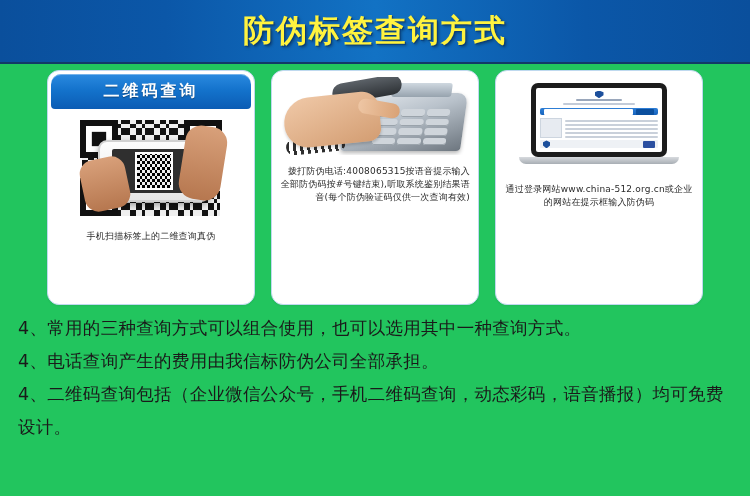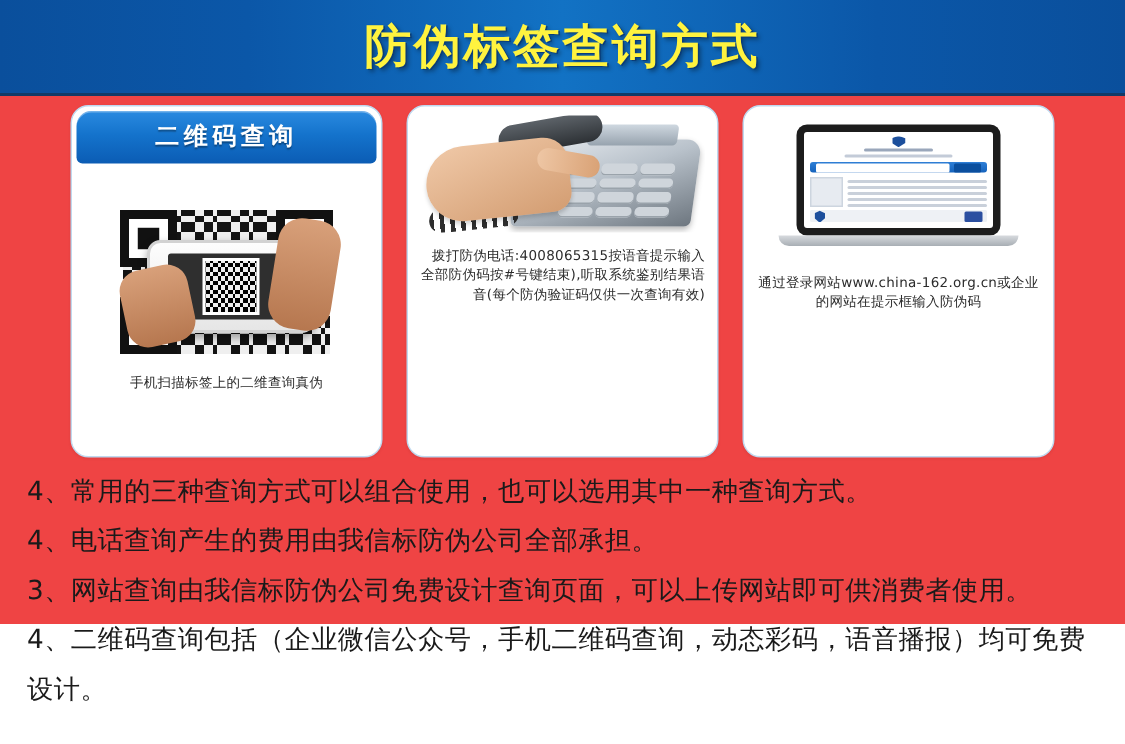--- a/index.html
+++ b/index.html
@@ -4,23 +4,23 @@
 <style>
   html,body{margin:0;padding:0;}
   body{
     width:750px;height:496px;
     background:#ffffff;
     font-family:"DejaVu Sans","Liberation Sans",sans-serif;
     overflow:hidden;
     position:relative;
   }
   .page{
-    width:750px;height:416px;
+    width:750px;height:496px;
     position:relative;
-    background:#ef4444;
+    background:#22c55e;
     box-sizing:border-box;
   }
 
   
   .banner{
     position:absolute;left:0;top:0;
     width:750px;height:62px;
     background:linear-gradient(90deg,#0a4f9c 0%,#0b57a8 22%,#1272c4 50%,#0b57a8 78%,#0a4f9c 100%);
     border-bottom:2px solid #123a67;
     display:flex;align-items:center;justify-content:center;
@@ -46,21 +46,20 @@
     width:208px;
     background:#ffffff;
     border:1px solid #bfd9ef;
     border-radius:12px;
     box-shadow:0 1px 2px rgba(0,0,0,.06);
     overflow:hidden;
     display:flex;
     flex-direction:column;
     box-sizing:border-box;
     position:relative;
-    gap:20px;
   }
   .card-head{
     height:35px;
     margin:3px 3px 0 3px;
     border-radius:10px 10px 4px 4px;
     background:linear-gradient(180deg,#2a8ae0 0%,#1473cc 45%,#0b5cb4 100%);
     display:flex;align-items:center;justify-content:center;
     box-shadow:inset 0 1px 0 rgba(255,255,255,.35);
   }
   .card-head span{
@@ -326,26 +325,25 @@
                 </div>
                 <div class="site-foot">
                   <div class="foot-shield"></div>
                   <div class="foot-logo"></div>
                 </div>
               </div>
             </div>
             <div class="base"></div>
           </div>
         </div>
-        <div class="card-caption" style="margin-top:14px;">通过登录网站www.china-162.org.cn或企业的网站在提示框输入防伪码</div>
+        <div class="card-caption" style="margin-top:14px;">通过登录网站www.china-512.org.cn或企业的网站在提示框输入防伪码</div>
       </div>
     </div>
 
   </div>
 
   <div class="notes">
     <div class="note">4、常用的三种查询方式可以组合使用，也可以选用其中一种查询方式。</div>
     <div class="note">4、电话查询产生的费用由我信标防伪公司全部承担。</div>
-    <div class="note">3、网站查询由我信标防伪公司免费设计查询页面，可以上传网站即可供消费者使用。</div>
     <div class="note">4、二维码查询包括（企业微信公众号，手机二维码查询，动态彩码，语音播报）均可免费设计。</div>
   </div>
 
 </div>
 
 </body></html>

